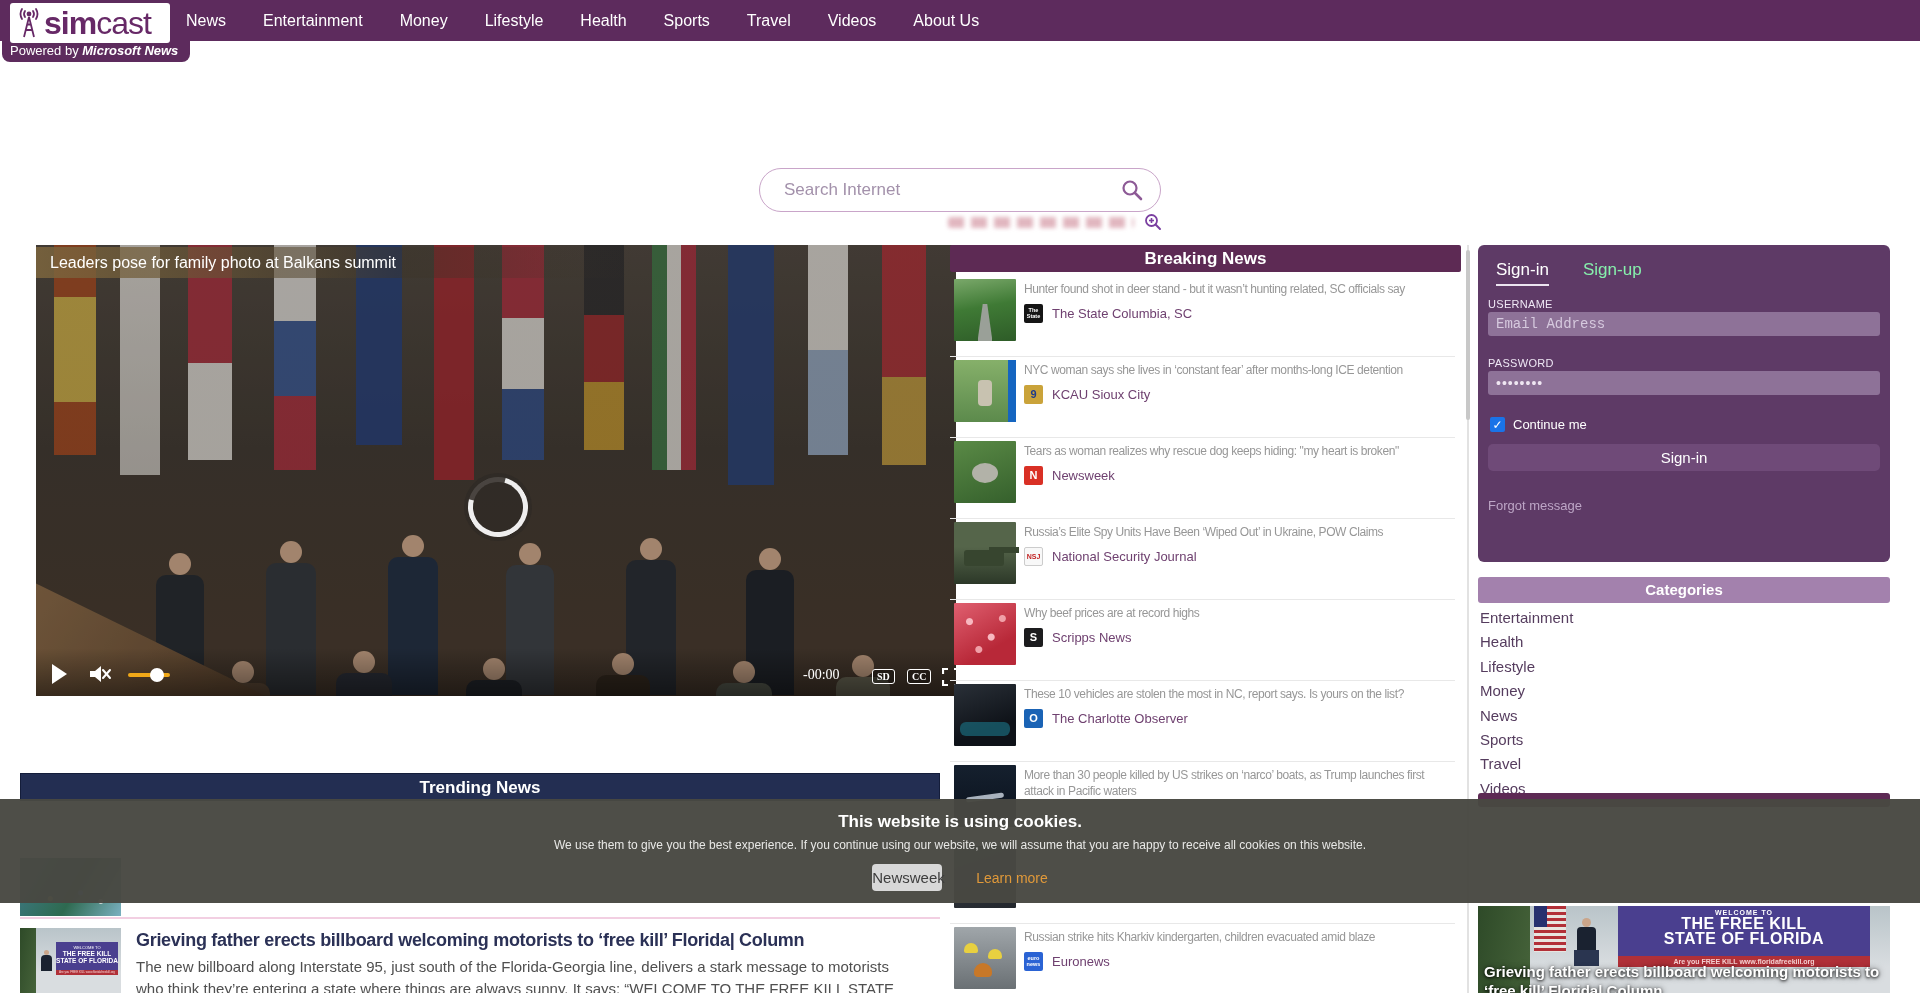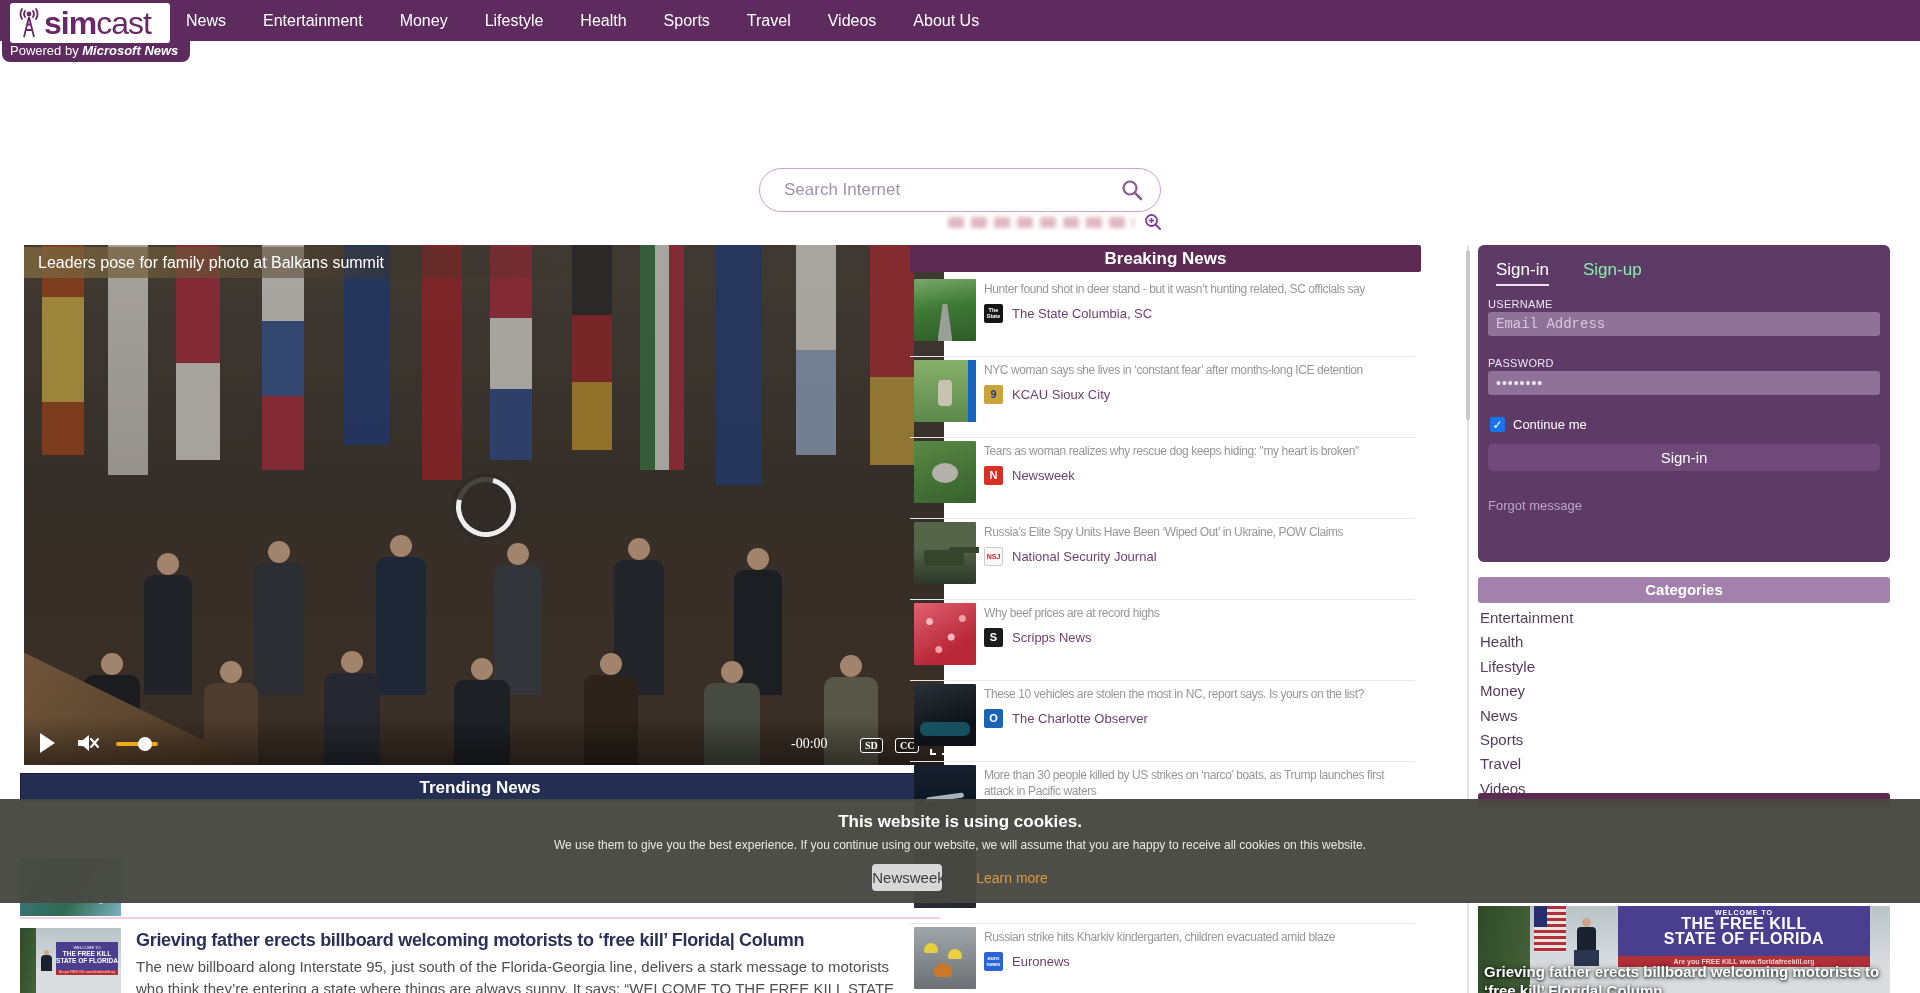--- a/index.html
+++ b/index.html
@@ -27,21 +27,21 @@
                       font-family:"Liberation Sans", sans-serif; }
   .search-box input::placeholder { color:#a391ab; }
   .search-mag { margin-right:16px; }
   .blur-hint { position:absolute; left:948px; top:217px; width:186px; height:11px;
                background:repeating-linear-gradient(90deg, rgba(190,95,115,.45) 0 16px, rgba(190,95,115,0) 16px 23px);
                filter:blur(2px); border-radius:3px; }
   .zoom-icon { position:absolute; left:1144px; top:213px; }
 
   
   .left-col { position:absolute; left:20px; top:245px; width:920px; height:748px; }
-  .video { position:absolute; left:4px; top:0; width:920px; height:520px; overflow:hidden;
+  .video { position:absolute; left:16px; top:0; width:920px; height:451px; overflow:hidden;
            background:linear-gradient(180deg,#4d463f 0%,#3e3831 45%,#46382c 100%); cursor:pointer; }
   .flags { position:absolute; left:0; top:0; width:920px; height:260px; }
   .flags div { position:absolute; top:0; opacity:.85; }
   .f1 { left:18px;  width:42px; height:210px; background:linear-gradient(#aa4a20 25%,#d8b84a 25% 75%,#aa4a20 0); }
   .f2 { left:84px;  width:40px; height:230px; background:linear-gradient(#e5e2dd,#cfccc6); }
   .f3 { left:152px; width:44px; height:215px; background:linear-gradient(#b03040 55%,#e8e5e0 0); }
   .f4 { left:238px; width:42px; height:225px; background:linear-gradient(#e8e6e2 34%,#3a5a9a 34% 67%,#b03040 0); }
   .f5 { left:320px; width:46px; height:200px; background:#24407e; }
   .f6 { left:398px; width:40px; height:235px; background:#a82830; }
   .f7 { left:466px; width:42px; height:215px; background:linear-gradient(#b03040 34%,#e8e5e0 34% 67%,#32508e 0); }
@@ -113,21 +113,21 @@
   .bb-trees { position:absolute; left:0; top:0; height:100%; background:linear-gradient(100deg,#2e4a28,#46633a); }
   .bb-flag { position:absolute; background:repeating-linear-gradient(180deg,#b23038 0 3px,#e8e5e0 3px 6px); }
   .bb-flag::before { content:""; position:absolute; left:0; top:0; width:40%; height:45%; background:#27306e; }
   .bb-fig-head { position:absolute; border-radius:50%; background:#caa58a; }
   .bb-fig-body { position:absolute; background:#1a2230; border-radius:4px 4px 0 0; }
   .bb-podium { position:absolute; background:#2a3550; }
   .bb-sign { position:absolute; background:#4a3f8f; color:#fff; text-align:center; overflow:hidden; }
   .bb-strip { position:absolute; background:#b03038; color:#f5d0d0; text-align:center; overflow:hidden; white-space:nowrap; }
 
   
-  .mid-col { position:absolute; left:910px; top:245px; width:511px; height:584px; }
+  .mid-col { position:absolute; left:950px; top:245px; width:511px; height:584px; }
   .bn-header { position:absolute; left:0; top:0; width:511px; height:27px; background:#5d2a54;
                color:#fff; font-size:17px; font-weight:700; text-align:center; line-height:27px; border-radius:2px; }
   .bn-item { position:absolute; left:0; width:511px; display:flex; cursor:pointer; }
   .bn-thumb { width:62px; height:62px; margin-left:4px; flex:none; border-radius:1px; }
   .bn-text { margin-left:8px; flex:1; min-width:0; padding-right:6px; }
   .bn-headline { color:#979797; font-size:12px; letter-spacing:-0.4px; line-height:16px; margin-top:2px; }
   .bn-source { display:flex; align-items:center; gap:9px; margin-top:7px; }
   .bn-source-name { color:#6f4170; font-size:13px; }
   .slogo { width:19px; height:19px; border-radius:2px; display:flex; align-items:center;
            justify-content:center; text-align:center; font-weight:700; line-height:1; overflow:hidden; flex:none; }

